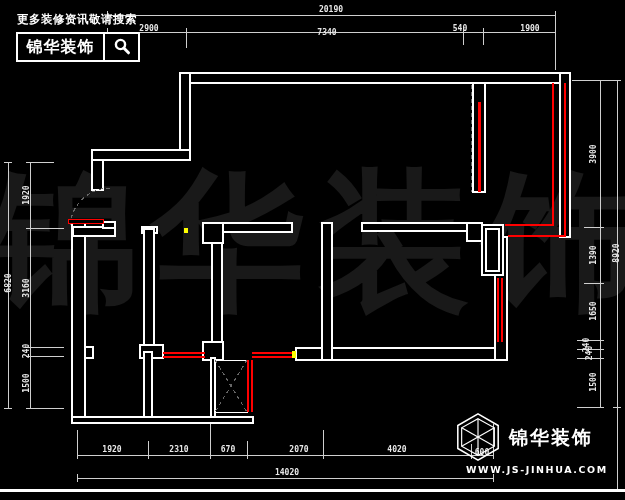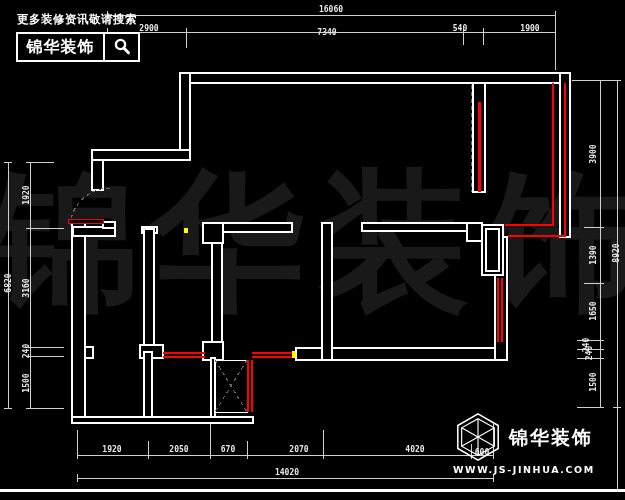--- a/index.html
+++ b/index.html
@@ -21,21 +21,21 @@
         font-size:16px;font-weight:bold;color:#fff;letter-spacing:1px;}
   .magwrap{width:33px;border-left:2px solid #fff;display:flex;align-items:center;
         justify-content:center;}
   .flogo{position:absolute;left:453px;top:412px;width:170px;}
   .frow{display:flex;align-items:center;}
   .fcube{width:50px;height:50px;margin-right:6px;flex:none;}
   .ftxt{display:flex;flex-direction:column;}
   .fbrand{font-size:19px;font-weight:bold;color:#fff;letter-spacing:2px;
         line-height:1.1;white-space:nowrap;}
   .fsite{font-size:9.5px;font-weight:bold;color:#fff;letter-spacing:1.6px;
-        margin-top:2px;white-space:nowrap;}
+        margin-top:2px;white-space:nowrap;margin-left:13px;}
 </style>
 </head>
 <body>
 
 <div class="stage">
 
   <div class="wm">锦华装饰</div>
 
   <svg class="plan" width="625" height="500" viewBox="0 0 625 500" shape-rendering="crispEdges">
 
@@ -168,45 +168,45 @@
     </g>
 
     <g fill="#ffff00" stroke="none">
       <rect x="184" y="228" width="4" height="5"></rect>
       <rect x="292" y="351" width="4" height="7"></rect>
     </g>
 
     <rect x="0" y="489" width="625" height="2.5" fill="#ffffff" stroke="none"></rect>
   </svg>
 
-  <span class="dim" style="left:331px;top:9px">16060</span>
+  <span class="dim" style="left:331px;top:9px">20190</span>
   <span class="dim" style="left:149px;top:28px">2900</span>
   <span class="dim" style="left:327px;top:32px">7340</span>
   <span class="dim" style="left:460px;top:28px">540</span>
   <span class="dim" style="left:530px;top:28px">1900</span>
 
   <span class="dim v" style="left:8px;top:283px">6820</span>
   <span class="dim v" style="left:26px;top:195px">1920</span>
   <span class="dim v" style="left:26px;top:288px">3160</span>
   <span class="dim v" style="left:26px;top:351px">240</span>
   <span class="dim v" style="left:26px;top:383px">1500</span>
 
   <span class="dim v" style="left:616px;top:253px">8920</span>
   <span class="dim v" style="left:593px;top:154px">3900</span>
   <span class="dim v" style="left:593px;top:255px">1390</span>
   <span class="dim v" style="left:593px;top:311px">1650</span>
   <span class="dim v" style="left:586px;top:345px">240</span>
   <span class="dim v" style="left:589px;top:353px">240</span>
   <span class="dim v" style="left:593px;top:382px">1500</span>
 
   <span class="dim" style="left:112px;top:449px">1920</span>
-  <span class="dim" style="left:179px;top:449px">2050</span>
+  <span class="dim" style="left:179px;top:449px">2310</span>
   <span class="dim" style="left:228px;top:449px">670</span>
   <span class="dim" style="left:299px;top:449px">2070</span>
-  <span class="dim" style="left:415px;top:449px">4020</span>
+  <span class="dim" style="left:397px;top:449px">4020</span>
   <span class="dim" style="left:482px;top:452px">600</span>
   <span class="dim" style="left:287px;top:472px">14020</span>
 
   <div class="hint">更多装修资讯敬请搜索</div>
   <div class="searchbox">
     <div class="brand">锦华装饰</div>
     <div class="magwrap">
       <svg width="20" height="20" viewBox="0 0 20 20" fill="none">
         <circle cx="8.5" cy="7.5" r="4.6" stroke="#fff" stroke-width="2.4"></circle>
         <line x1="11.8" y1="11" x2="16.5" y2="15.8" stroke="#fff" stroke-width="3" stroke-linecap="round"></line>

